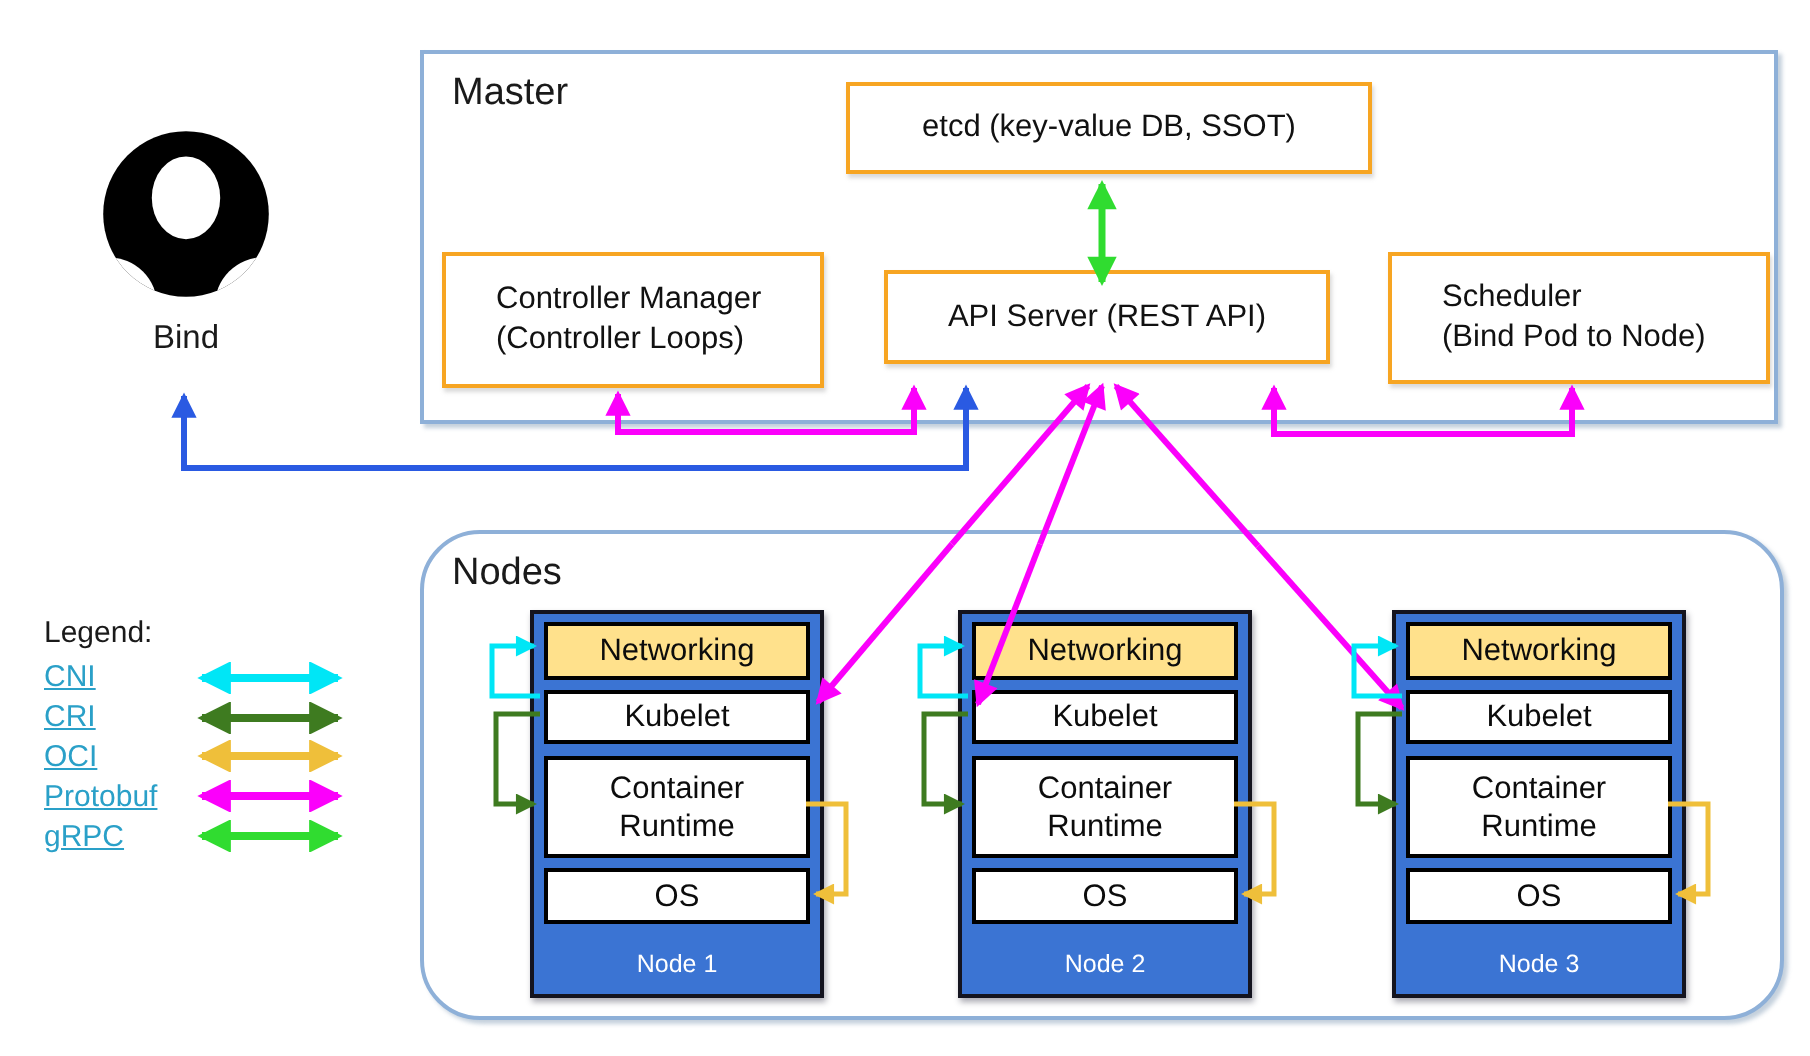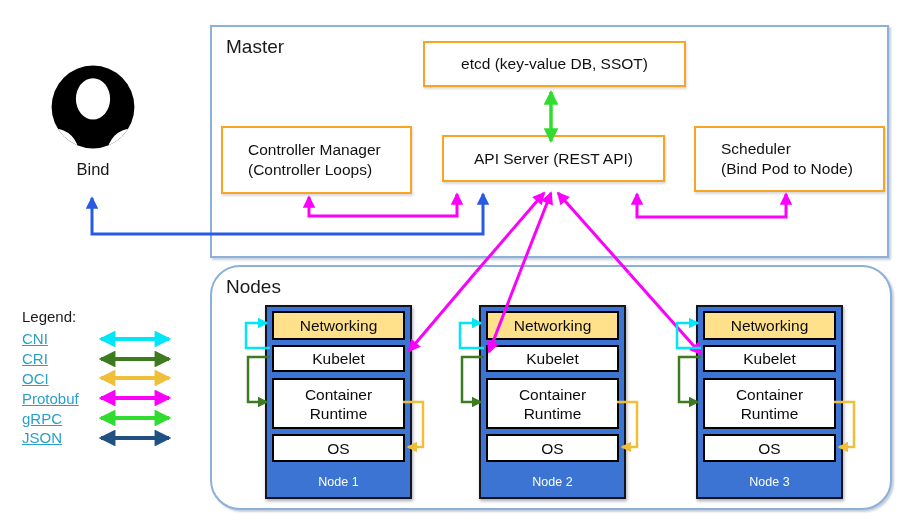--- a/index.html
+++ b/index.html
@@ -93,21 +93,21 @@
       <g clip-path="url(#uclip)">
         <circle cx="7" cy="101" r="27" fill="#fff"></circle>
         <circle cx="93" cy="101" r="27" fill="#fff"></circle>
       </g>
       <ellipse cx="50" cy="41" rx="19" ry="23" fill="#fff"></ellipse>
     </svg>
     <div class="user-label">Bind</div>
   </div>
 
   
-  <div class="group" style="left:210px; top:25px; width:679px; height:233px;">
+  <div class="group" style="left:210px; top:25px; width:679px; height:187px;">
     <div class="group-title">Master</div>
     <div class="comp centered" style="left:211px; top:14px; width:263px; height:46px;align-items:center;">
       <span>etcd (key-value DB, SSOT)</span>
     </div>
     <div class="comp leftpad" style="left:9px; top:99px; width:191px; height:68px;">
       <span>Controller Manager</span>
       <span>(Controller Loops)</span>
     </div>
     <div class="comp centered" style="left:230px; top:108px; width:223px; height:47px;">
       <span>API Server (REST API)</span>
@@ -188,27 +188,20 @@
         <path d="M42,8 L76,8" stroke-width="4" fill="none" marker-end="url(#mk-proto)" stroke="#FB00FB"></path>
       </svg>
     </div>
     <div class="legend-row">
       <span class="legend-link">gRPC</span>
       <svg viewBox="0 0 84 16">
         <path d="M42,8 L8,8" stroke-width="4" fill="none" marker-end="url(#mk-grpc)" stroke="#30DC30"></path>
         <path d="M42,8 L76,8" stroke-width="4" fill="none" marker-end="url(#mk-grpc)" stroke="#30DC30"></path>
       </svg>
     </div>
-    <div class="legend-row">
-      <span class="legend-link">JSON</span>
-      <svg viewBox="0 0 84 16">
-        <path d="M42,8 L8,8" stroke-width="4" fill="none" marker-end="url(#mk-json)" stroke="#215083"></path>
-        <path d="M42,8 L76,8" stroke-width="4" fill="none" marker-end="url(#mk-json)" stroke="#215083"></path>
-      </svg>
-    </div>
   </div>
 
   
   <svg class="overlay" width="905" height="528" viewBox="0 0 905 528">
 
     <path d="M551,116 L551,92" stroke-width="3.5" fill="none" marker-end="url(#mk-grpc)" stroke="#30DC30"></path>
     <path d="M551,116 L551,141" stroke-width="3.5" fill="none" marker-end="url(#mk-grpc)" stroke="#30DC30"></path>
 
     <path d="M383,216 L309,216 L309,197" stroke-width="3" fill="none" marker-end="url(#mk-proto)" stroke="#FB00FB"></path>
     <path d="M383,216 L457,216 L457,194" stroke-width="3" fill="none" marker-end="url(#mk-proto)" stroke="#FB00FB"></path>

